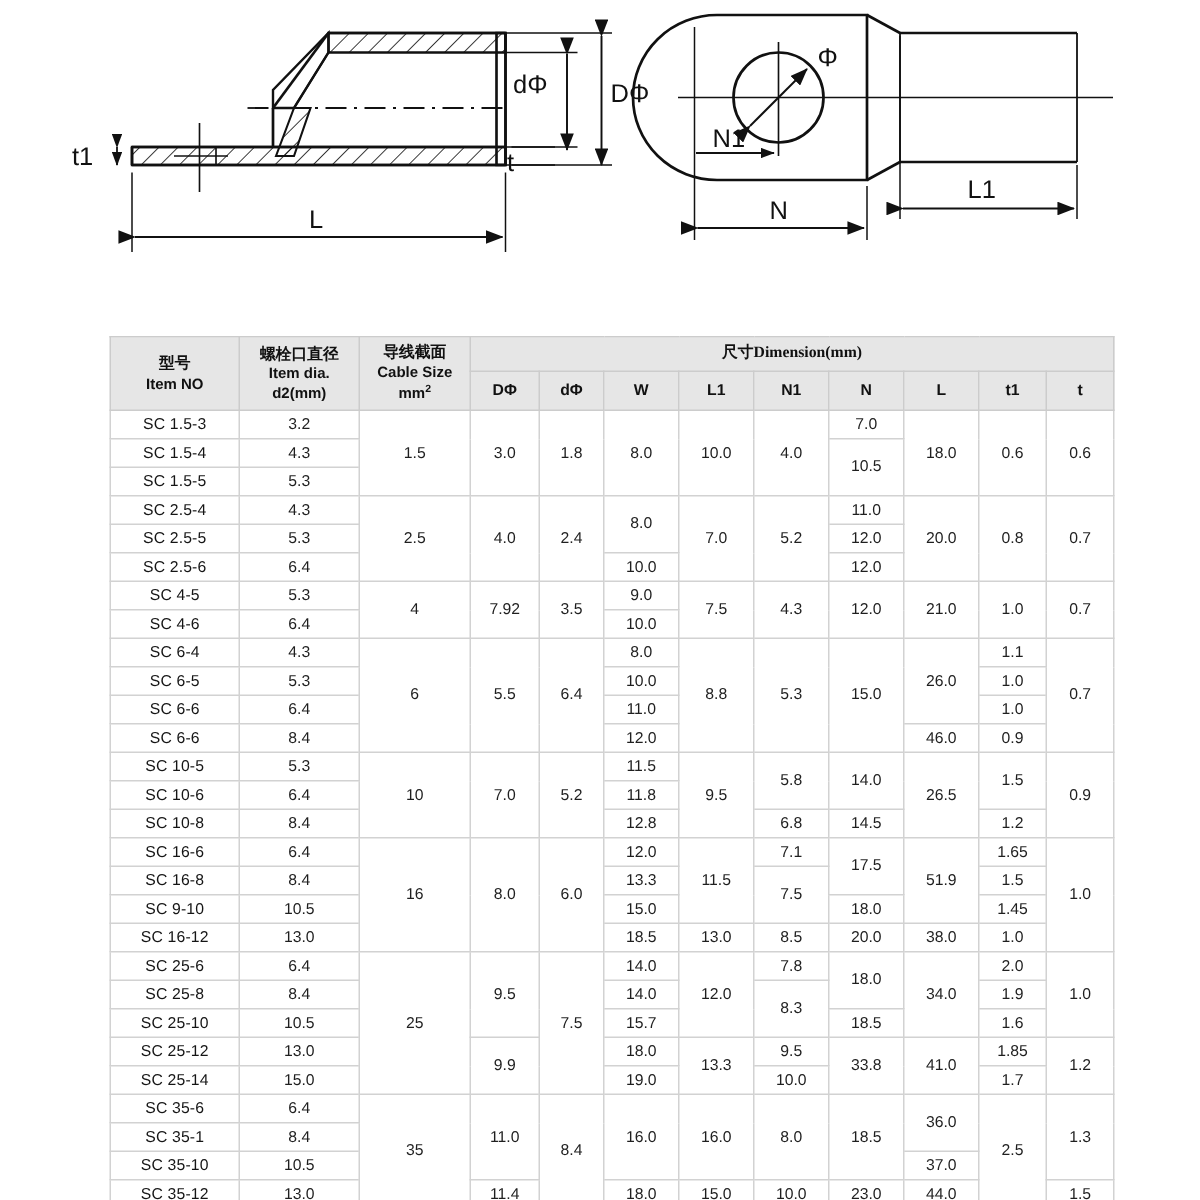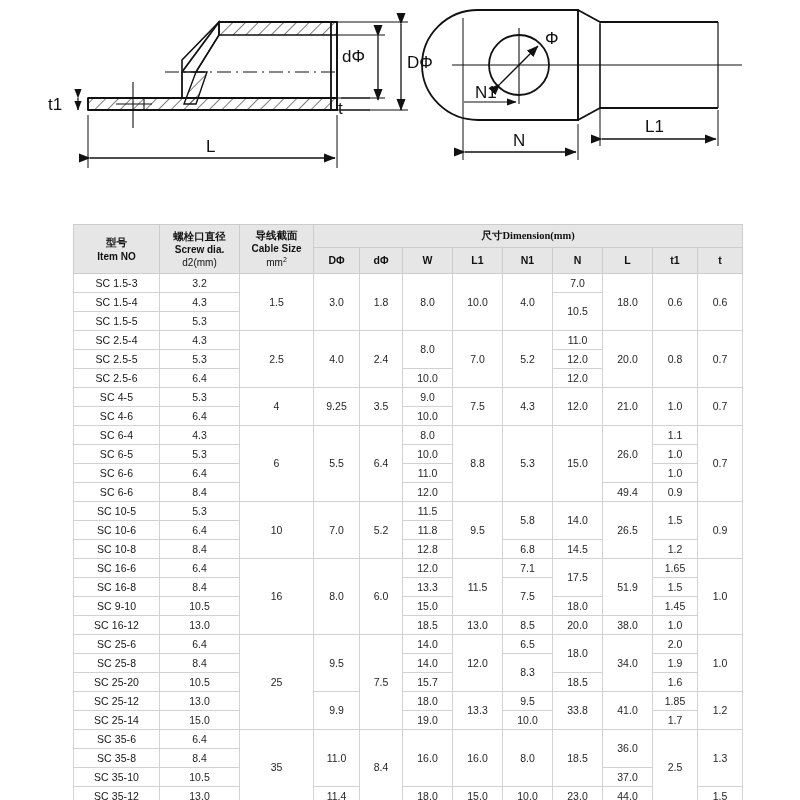--- a/index.html
+++ b/index.html
@@ -44,21 +44,21 @@
     border:1px solid #cccccc;
     font-weight:bold;
     font-size:10.5px;
     color:#111;
   }
   table.spec thead th.hdr-tall{height:33px;}
   table.spec thead th.hdr-group{height:22px;font-family:Liberation Serif, serif;}
   table.spec thead th.hdr-sub{height:25px;}
   .hdr-cn{font-size:10.5px;display:block;line-height:1.35;font-weight:bold;}
   .hdr-en{font-size:10px;display:block;line-height:1.3;font-weight:bold;}
-  .hdr-en2{font-size:10px;display:block;line-height:1.3;font-weight:normal;}
+  .hdr-en2{font-size:10px;display:block;line-height:1.3;font-weight:bold;}
   sup{font-size:7px;vertical-align:super;}
   td.itemno{
     background:#e6e6e6;
     font-weight:bold;
     font-size:10.5px;
     color:#151515;
     letter-spacing:.1px;
   }
   td.val{font-size:10.5px;font-weight:bold;color:#1f1f1f;}
   td.sep-top{border-top:1px solid #aaaaaa;}
@@ -212,21 +212,21 @@
           <col class="c-t">
       </colgroup>
       <thead>
         <tr>
           <th rowspan="2" class="hdr-tall">
             <span class="hdr-cn">型号</span>
             <span class="hdr-en">Item NO</span>
           </th>
           <th rowspan="2" class="hdr-tall">
             <span class="hdr-cn">螺栓口直径</span>
-            <span class="hdr-en">Screw dia.</span>
+            <span class="hdr-en">Item dia.</span>
             <span class="hdr-en2">d2(mm)</span>
           </th>
           <th rowspan="2" class="hdr-tall">
             <span class="hdr-cn">导线截面</span>
             <span class="hdr-en">Cable Size</span>
             <span class="hdr-en2"><span>mm</span><sup>2</sup></span>
           </th>
           <th colspan="9" class="hdr-group">尺寸Dimension(mm)</th>
         </tr>
         <tr id="dim-subhead">
@@ -287,21 +287,21 @@
           <tr>
             <td class="itemno">SC 2.5-6</td>
             <td class="val">6.4</td>
             <td class="val">10.0</td>
             <td class="val">12.0</td>
           </tr>
           <tr class="grp-start">
             <td class="itemno">SC 4-5</td>
             <td class="val">5.3</td>
             <td class="val" rowspan="2">4</td>
-            <td class="val" rowspan="2">9.25</td>
+            <td class="val" rowspan="2">7.92</td>
             <td class="val" rowspan="2">3.5</td>
             <td class="val sep-top">9.0</td>
             <td class="val sep-top" rowspan="2">7.5</td>
             <td class="val sep-top" rowspan="2">4.3</td>
             <td class="val sep-top" rowspan="2">12.0</td>
             <td class="val sep-top" rowspan="2">21.0</td>
             <td class="val sep-top" rowspan="2">1.0</td>
             <td class="val sep-top" rowspan="2">0.7</td>
           </tr>
           <tr>
@@ -332,21 +332,21 @@
           <tr>
             <td class="itemno">SC 6-6</td>
             <td class="val">6.4</td>
             <td class="val">11.0</td>
             <td class="val">1.0</td>
           </tr>
           <tr>
             <td class="itemno">SC 6-6</td>
             <td class="val">8.4</td>
             <td class="val">12.0</td>
-            <td class="val">49.4</td>
+            <td class="val">46.0</td>
             <td class="val">0.9</td>
           </tr>
           <tr class="grp-start">
             <td class="itemno">SC 10-5</td>
             <td class="val">5.3</td>
             <td class="val" rowspan="3">10</td>
             <td class="val" rowspan="3">7.0</td>
             <td class="val" rowspan="3">5.2</td>
             <td class="val sep-top">11.5</td>
             <td class="val sep-top" rowspan="3">9.5</td>
@@ -408,35 +408,35 @@
             <td class="val">1.0</td>
           </tr>
           <tr class="grp-start">
             <td class="itemno">SC 25-6</td>
             <td class="val">6.4</td>
             <td class="val" rowspan="5">25</td>
             <td class="val sep-top" rowspan="3">9.5</td>
             <td class="val" rowspan="5">7.5</td>
             <td class="val sep-top">14.0</td>
             <td class="val sep-top" rowspan="3">12.0</td>
-            <td class="val sep-top">6.5</td>
+            <td class="val sep-top">7.8</td>
             <td class="val sep-top" rowspan="2">18.0</td>
             <td class="val sep-top" rowspan="3">34.0</td>
             <td class="val sep-top">2.0</td>
             <td class="val sep-top" rowspan="3">1.0</td>
           </tr>
           <tr>
             <td class="itemno">SC 25-8</td>
             <td class="val">8.4</td>
             <td class="val">14.0</td>
             <td class="val" rowspan="2">8.3</td>
             <td class="val">1.9</td>
           </tr>
           <tr>
-            <td class="itemno">SC 25-20</td>
+            <td class="itemno">SC 25-10</td>
             <td class="val">10.5</td>
             <td class="val">15.7</td>
             <td class="val">18.5</td>
             <td class="val">1.6</td>
           </tr>
           <tr>
             <td class="itemno">SC 25-12</td>
             <td class="val">13.0</td>
             <td class="val" rowspan="2">9.9</td>
             <td class="val">18.0</td>
@@ -462,21 +462,21 @@
             <td class="val" rowspan="4">8.4</td>
             <td class="val sep-top" rowspan="3">16.0</td>
             <td class="val sep-top" rowspan="3">16.0</td>
             <td class="val sep-top" rowspan="3">8.0</td>
             <td class="val sep-top" rowspan="3">18.5</td>
             <td class="val sep-top" rowspan="2">36.0</td>
             <td class="val sep-top" rowspan="4">2.5</td>
             <td class="val sep-top" rowspan="3">1.3</td>
           </tr>
           <tr>
-            <td class="itemno">SC 35-8</td>
+            <td class="itemno">SC 35-1</td>
             <td class="val">8.4</td>
           </tr>
           <tr>
             <td class="itemno">SC 35-10</td>
             <td class="val">10.5</td>
             <td class="val">37.0</td>
           </tr>
           <tr>
             <td class="itemno">SC 35-12</td>
             <td class="val">13.0</td>

